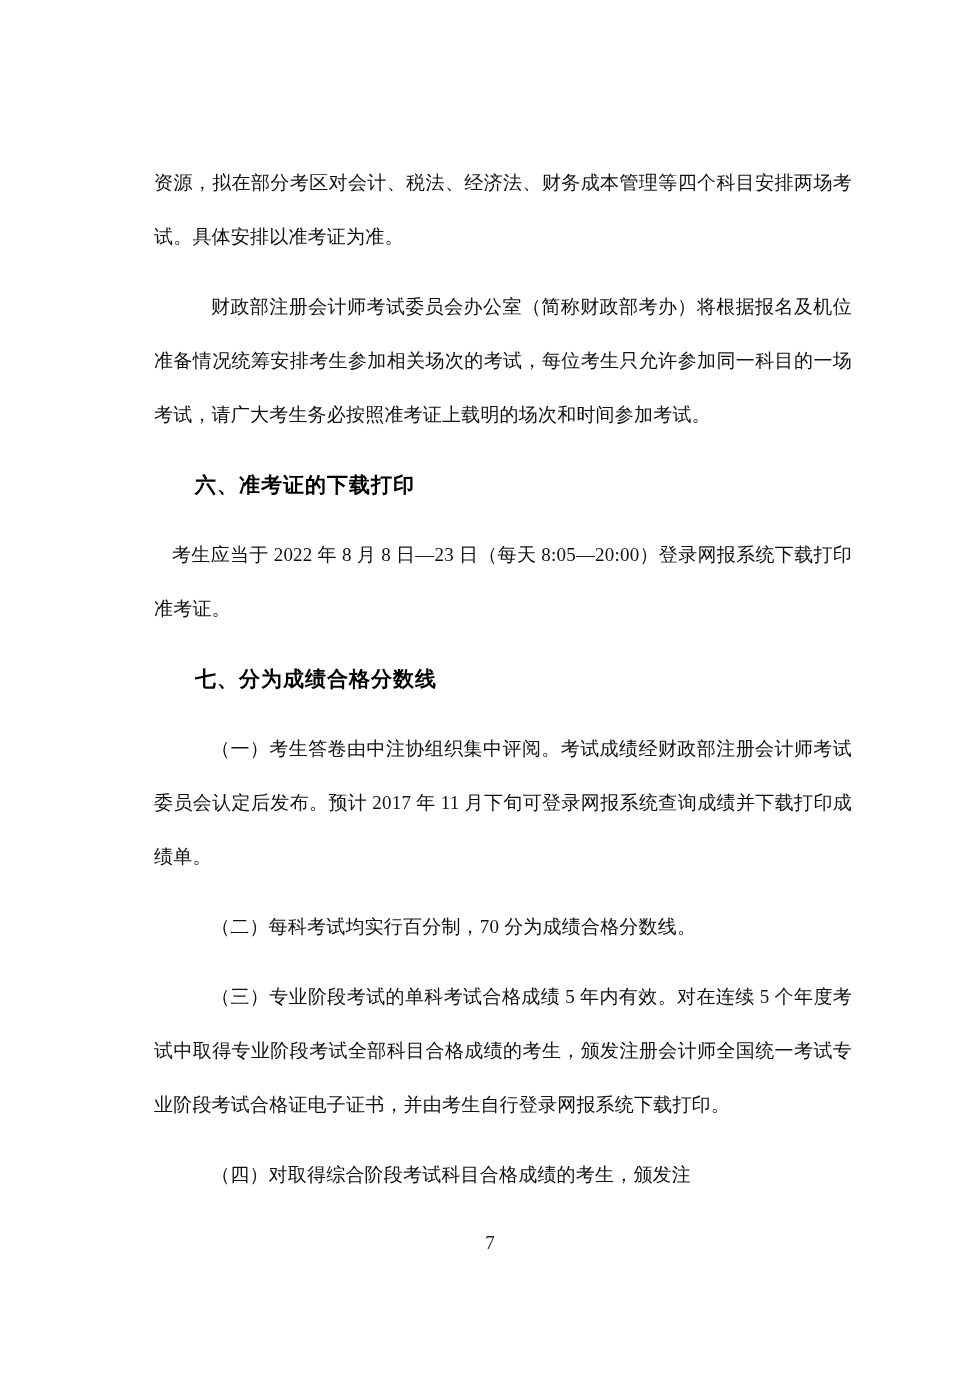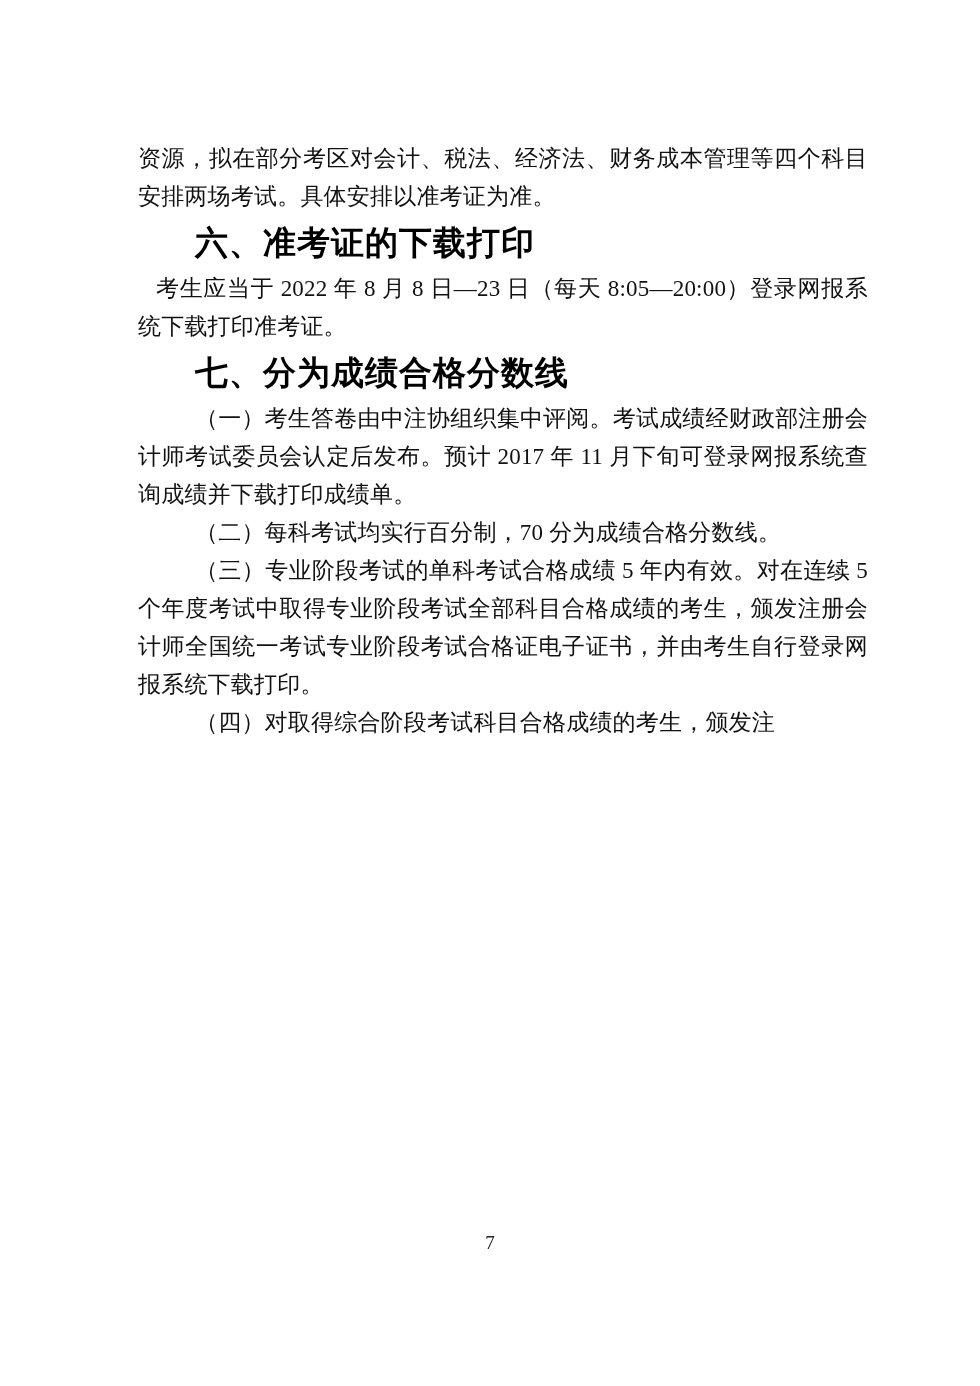--- a/index.html
+++ b/index.html
@@ -17,37 +17,37 @@
     font-family: "Liberation Serif", "DejaVu Serif", serif;
     color: #1a1a1a;
   }
   .content {
     position: absolute;
     left: 138px;
     top: 140px;
     width: 730px;
   }
   p {
-    margin: 0;
-    font-size: 23px;
-    line-height: 38px;
+    margin: 16px;
+    font-size: 19px;
+    line-height: 54px;
     text-align: justify;
     text-justify: inter-ideograph;
     letter-spacing: 0.2px;
     color: #111111;
   }
   p.indent {
     text-indent: 57px;
   }
   p.indent-half {
     text-indent: 18px;
   }
   h2.heading {
     margin: 0;
-    font-size: 33px;
+    font-size: 21px;
     line-height: 54px;
     font-weight: bold;
     text-indent: 57px;
     color: #000000;
     font-family: "Liberation Sans", "DejaVu Sans", sans-serif;
     letter-spacing: 1px;
   }
   .page-number {
     position: absolute;
     left: 0;
@@ -60,20 +60,21 @@
   }
 </style>
 </head>
 <body>
 
 <div class="page">
   <div class="content">
 
     <p class="cont">资源，拟在部分考区对会计、税法、经济法、财务成本管理等四个科目安排两场考试。具体安排以准考证为准。</p>
 
+    <p class="indent">财政部注册会计师考试委员会办公室（简称财政部考办）将根据报名及机位准备情况统筹安排考生参加相关场次的考试，每位考生只允许参加同一科目的一场考试，请广大考生务必按照准考证上载明的场次和时间参加考试。</p>
 
     <h2 class="heading">六、准考证的下载打印</h2>
 
     <p class="indent-half">考生应当于 2022 年 8 月 8 日—23 日（每天 8:05—20:00）登录网报系统下载打印准考证。</p>
 
 
     <h2 class="heading">七、分为成绩合格分数线</h2>
 
     <p class="indent">（一）考生答卷由中注协组织集中评阅。考试成绩经财政部注册会计师考试委员会认定后发布。预计 2017 年 11 月下旬可登录网报系统查询成绩并下载打印成绩单。</p>
 

